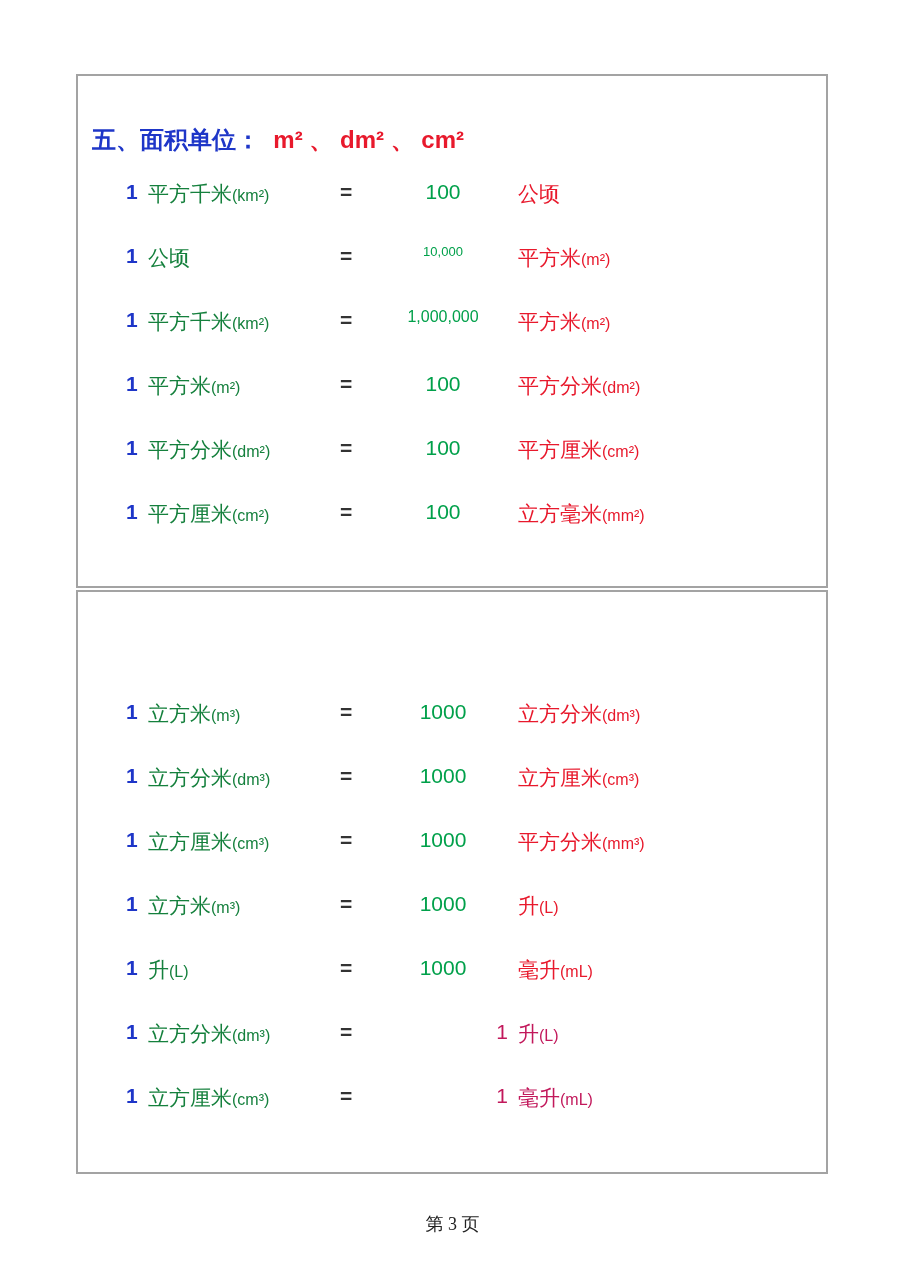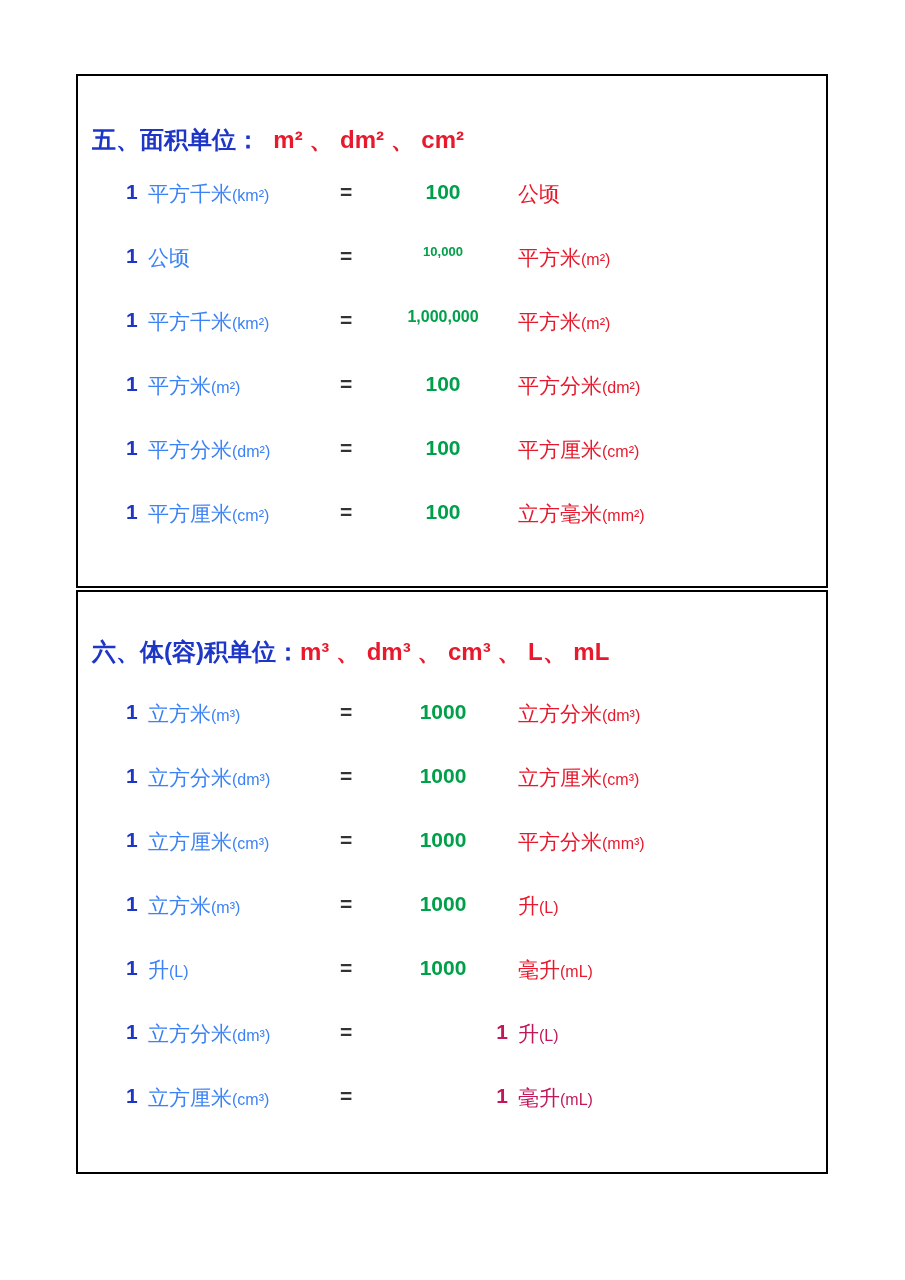--- a/index.html
+++ b/index.html
@@ -20,21 +20,21 @@
     left: 0;
     top: 0;
     width: 905px;
     height: 1280px;
   }
 
   .section {
     position: absolute;
     left: 76px;
     width: 752px;
-    border: 2px solid #000000;
+    border: 2px solid #a3a3a3;
     box-sizing: border-box;
     background: #ffffff;
   }
 
   #section-area {
     top: 74px;
     height: 514px;
   }
 
   #section-volume {
@@ -81,40 +81,40 @@
     font-size: 21px;
     font-weight: bold;
     color: #1e36c8;
   }
 
   .col-unit {
     position: absolute;
     left: 70px;
     top: 0;
     font-size: 20px;
-    color: #3b82f6;
+    color: #15803d;
   }
 
   .col-eq {
     position: absolute;
     left: 262px;
     top: 0;
     font-size: 21px;
     font-weight: bold;
     color: #333333;
   }
 
   .col-val {
     position: absolute;
     left: 300px;
     top: 0;
     width: 130px;
     text-align: center;
     font-size: 21px;
-    font-weight: bold;
+    font-weight: normal;
     color: #00a04a;
   }
 
   .col-runit {
     position: absolute;
     left: 440px;
     top: 0;
     font-size: 20px;
     color: #e8192c;
   }
@@ -190,23 +190,20 @@
     <div class="row" style="top:424px">
       <span class="col-num">1</span>
       <span class="col-unit"><span class="unit-cn">平方厘米</span><span class="unit-sym">(cm²)</span></span>
       <span class="col-eq">=</span>
       <span class="col-val">100</span>
       <span class="col-runit"><span class="unit-cn">立方毫米</span><span class="unit-sym">(mm²)</span></span>
     </div>
   </div>
 
   <div class="section" id="section-volume">
-    <div class="sec-title" id="volume-title">
-      <span class="title-seq">六、</span><span class="title-main">体(容)积单位：</span><span class="title-units">m³ 、 dm³ 、 cm³ 、 L、 mL</span>
-    </div>
 
     <div class="row" style="top:108px">
       <span class="col-num">1</span>
       <span class="col-unit"><span class="unit-cn">立方米</span><span class="unit-sym">(m³)</span></span>
       <span class="col-eq">=</span>
       <span class="col-val">1000</span>
       <span class="col-runit"><span class="unit-cn">立方分米</span><span class="unit-sym">(dm³)</span></span>
     </div>
 
     <div class="row" style="top:172px">
@@ -251,14 +248,15 @@
 
     <div class="row" style="top:492px">
       <span class="col-num">1</span>
       <span class="col-unit"><span class="unit-cn">立方厘米</span><span class="unit-sym">(cm³)</span></span>
       <span class="col-eq">=</span>
       <span class="col-val" style="color:#c2185b; text-align:right; width:100px; left:330px">1</span>
       <span class="col-runit" style="color:#c2185b"><span class="unit-cn">毫升</span><span class="unit-sym">(mL)</span></span>
     </div>
   </div>
 
+  <div class="footer">第 3 页</div>
 
 </div>
 
 </body></html>

